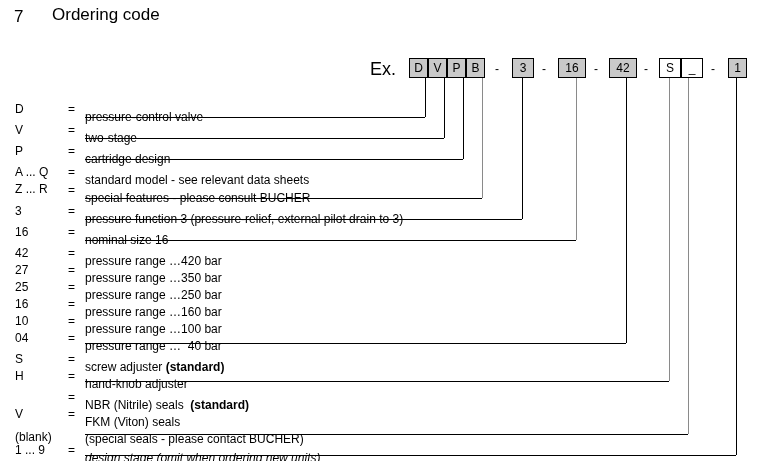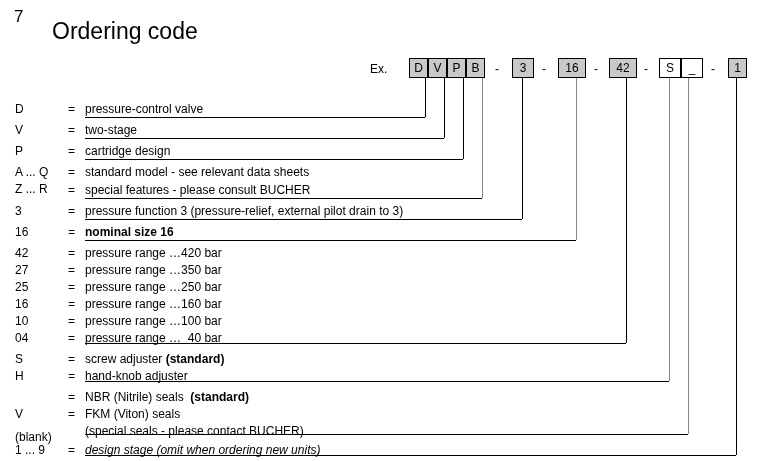--- a/index.html
+++ b/index.html
@@ -22,31 +22,31 @@
     position: absolute;
     left: 14px;
     top: 6px;
     font-size: 17px;
     line-height: 22px;
     letter-spacing: 0px;
   }
   #heading-text {
     position: absolute;
     left: 52px;
-    top: 20px;
-    font-size: 23px;
+    top: 4px;
+    font-size: 17px;
     line-height: 22px;
   }
 
   
   #ex-label {
     position: absolute;
     left: 370px;
     top: 61px;
-    font-size: 12px;
+    font-size: 18px;
     line-height: 16px;
   }
   .code-box {
     position: absolute;
     top: 58px;
     height: 20px;
     box-sizing: border-box;
     border: 1px solid #000000;
     font-size: 12px;
     line-height: 18px;
@@ -76,20 +76,21 @@
     left: 68px;
     font-size: 12px;
     line-height: 15px;
   }
   .lg-val {
     position: absolute;
     left: 85px;
     font-size: 12px;
     line-height: 15px;
     white-space: pre;
+    margin-top: 8px;
   }
   .lg-val b { font-weight: bold; }
 
   
   .hline {
     position: absolute;
     height: 0;
     border-top: 1px solid #000000;
   }
   .vline {
@@ -164,21 +165,21 @@
       <div class="lg-eq" style="top: 165px;">=</div>
       <div class="lg-val" style="top: 165px;">standard model - see relevant data sheets</div>
       <div class="lg-key" style="top: 182px;">Z ... R</div>
       <div class="lg-eq" style="top: 183px;">=</div>
       <div class="lg-val" style="top: 183px;">special features - please consult BUCHER</div>
       <div class="lg-key" style="top: 204px;">3</div>
       <div class="lg-eq" style="top: 204px;">=</div>
       <div class="lg-val" style="top: 204px;">pressure function 3 (pressure-relief, external pilot drain to 3)</div>
       <div class="lg-key" style="top: 225px;">16</div>
       <div class="lg-eq" style="top: 225px;">=</div>
-      <div class="lg-val" style="top: 225px; font-weight: bold;">nominal size 16</div>
+      <div class="lg-val" style="top: 225px;">nominal size 16</div>
       <div class="lg-key" style="top: 246px;">42</div>
       <div class="lg-eq" style="top: 246px;">=</div>
       <div class="lg-val" style="top: 246px;">pressure range …420 bar</div>
       <div class="lg-key" style="top: 263px;">27</div>
       <div class="lg-eq" style="top: 263px;">=</div>
       <div class="lg-val" style="top: 263px;">pressure range …350 bar</div>
       <div class="lg-key" style="top: 280px;">25</div>
       <div class="lg-eq" style="top: 280px;">=</div>
       <div class="lg-val" style="top: 280px;">pressure range …250 bar</div>
       <div class="lg-key" style="top: 297px;">16</div>

